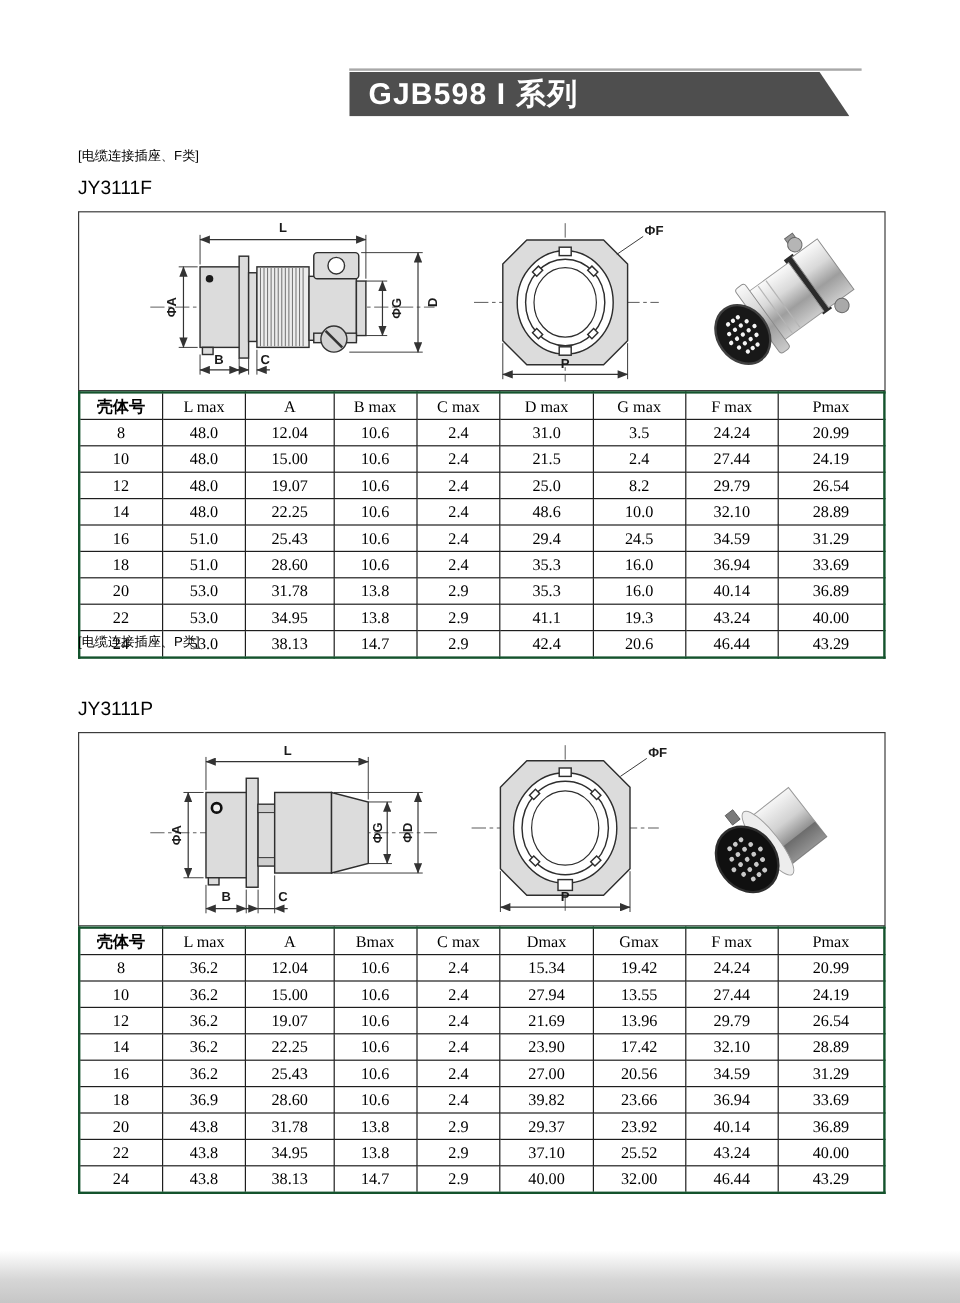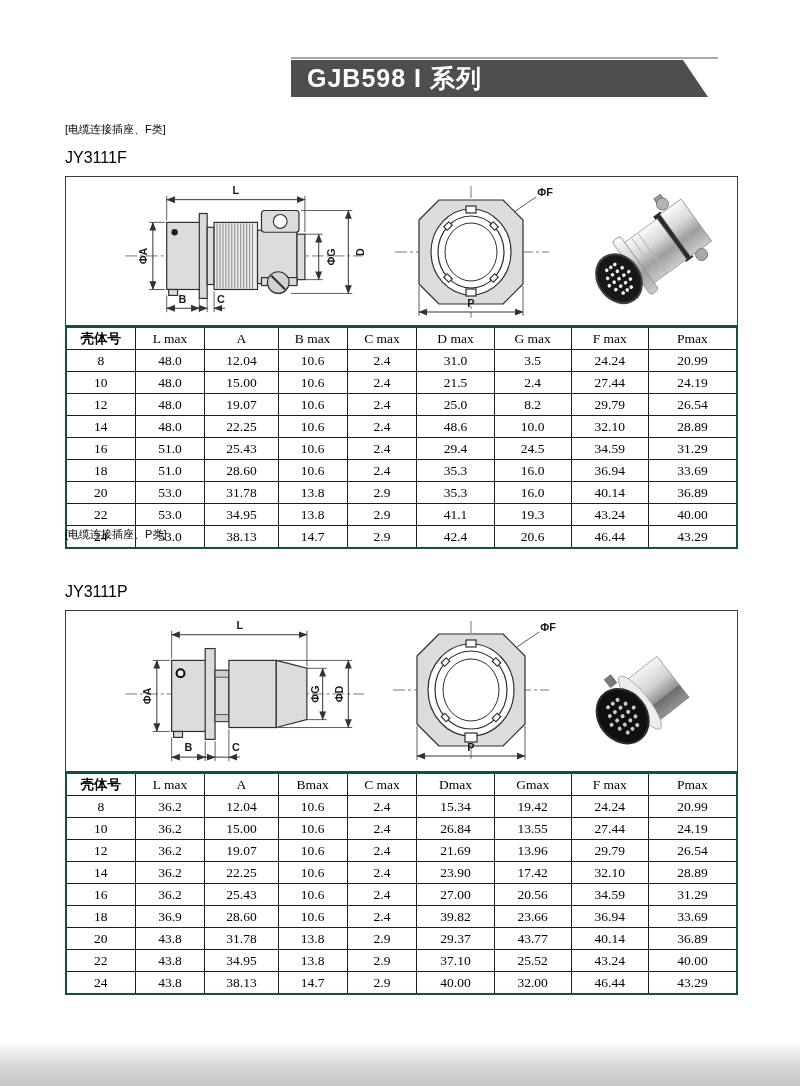--- a/index.html
+++ b/index.html
@@ -465,21 +465,21 @@
           <td>19.42</td>
           <td>24.24</td>
           <td>20.99</td>
         </tr>
         <tr>
           <td>10</td>
           <td>36.2</td>
           <td>15.00</td>
           <td>10.6</td>
           <td>2.4</td>
-          <td>26.84</td>
+          <td>27.94</td>
           <td>13.55</td>
           <td>27.44</td>
           <td>24.19</td>
         </tr>
         <tr>
           <td>12</td>
           <td>36.2</td>
           <td>19.07</td>
           <td>10.6</td>
           <td>2.4</td>
@@ -521,21 +521,21 @@
           <td>36.94</td>
           <td>33.69</td>
         </tr>
         <tr>
           <td>20</td>
           <td>43.8</td>
           <td>31.78</td>
           <td>13.8</td>
           <td>2.9</td>
           <td>29.37</td>
-          <td>43.77</td>
+          <td>23.92</td>
           <td>40.14</td>
           <td>36.89</td>
         </tr>
         <tr>
           <td>22</td>
           <td>43.8</td>
           <td>34.95</td>
           <td>13.8</td>
           <td>2.9</td>
           <td>37.10</td>

